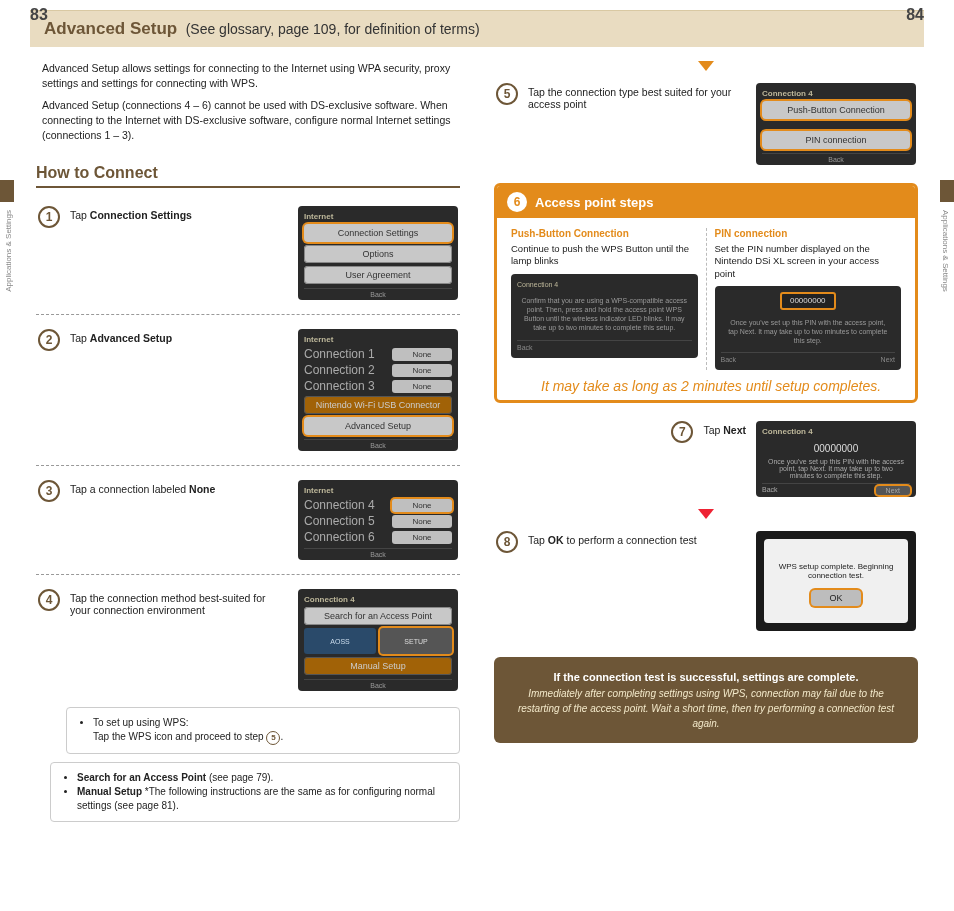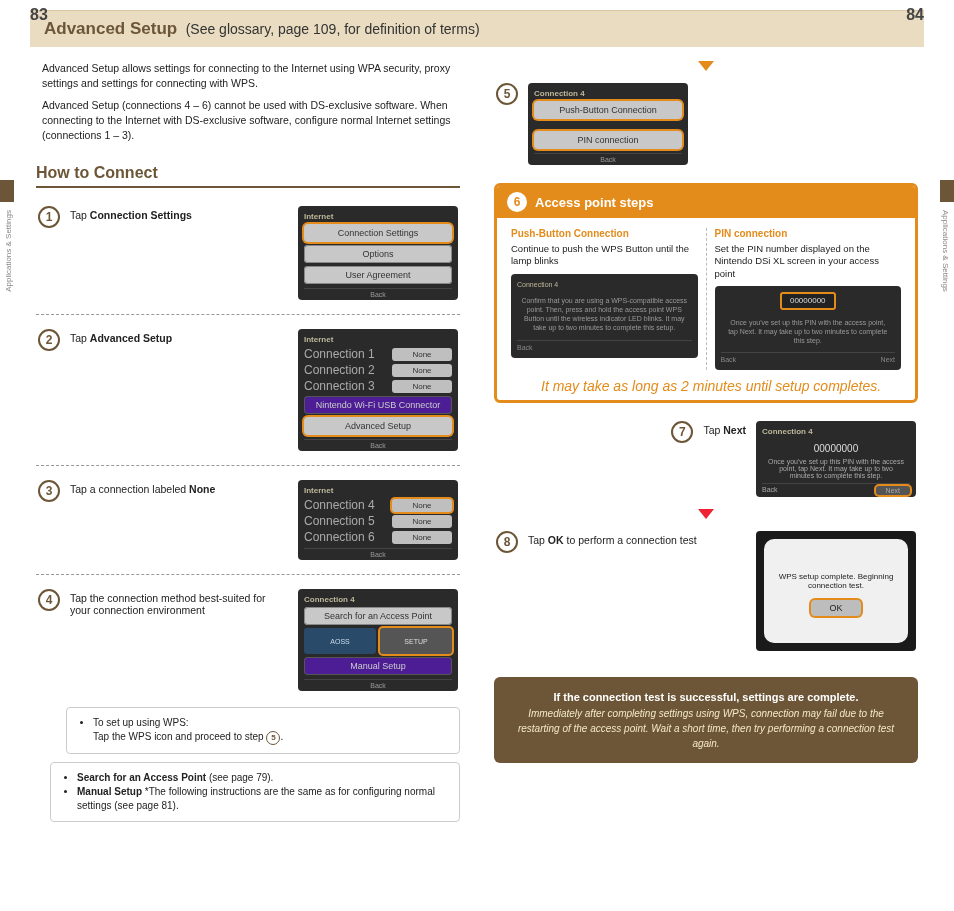--- a/index.html
+++ b/index.html
@@ -18,21 +18,21 @@
   .intro { font-size: 10.5px; line-height: 1.4; padding: 4px 6px; color: #222; }
   .intro p + p { margin-top: 8px; }
   .section-head { color: #6d5637; font-size: 16px; font-weight: 800; border-bottom: 2px solid #6d5637; padding: 4px 0; margin: 14px 0 10px 0; }
   .step { display: flex; align-items: flex-start; gap: 10px; padding: 8px 2px; }
   .step-num { width: 22px; height: 22px; border: 2px solid #6d5637; border-radius: 50%; display: flex; align-items: center; justify-content: center; font-weight: 800; color: #6d5637; font-size: 12px; flex-shrink: 0; }
   .step-text { font-size: 10.5px; flex: 1; padding-top: 3px; }
   .step-text b { font-weight: 800; }
   .screenshot { width: 160px; flex-shrink: 0; background: #2a2a2a; border-radius: 4px; padding: 6px 6px 2px 6px; font-size: 8px; color: #aaa; }
   .screenshot .hdr { color: #bdb79a; font-size: 8px; margin-bottom: 3px; font-weight: 600; }
   .screenshot .btn { background: #c8c8c8; color: #333; border-radius: 4px; padding: 4px 6px; margin: 3px 0; font-size: 9px; text-align: center; box-shadow: inset 0 0 0 1px #888; }
-  .screenshot .btn.dark { background: #4c1d95; color: #ccc; box-shadow: inset 0 0 0 1px #555; }
+  .screenshot .btn.dark { background: #a16207; color: #ccc; box-shadow: inset 0 0 0 1px #555; }
   .screenshot .btn.hl { box-shadow: 0 0 0 2px #e38b1b; }
   .screenshot .row { display: flex; gap: 4px; align-items: center; margin: 2px 0; }
   .screenshot .row .lbl { flex: 1; color: #aaa; font-size: 12px; }
   .screenshot .row .val { width: 60px; background: #bfbfbf; color: #333; border-radius: 3px; padding: 2px 4px; font-size: 8px; text-align: center; }
   .screenshot .row.hl .val { box-shadow: 0 0 0 2px #e38b1b; }
   .screenshot .back { text-align: center; color: #999; font-size: 7px; padding: 2px 0 0 0; border-top: 1px solid #444; margin-top: 4px; }
   .divider { border-top: 1px dashed #999; margin: 6px 0; height: 0; }
   .tip-box { border: 1px solid #ccc; border-radius: 4px; padding: 8px 10px; margin: 8px 0 8px 30px; font-size: 10px; line-height: 1.4; }
   .tip-box ul { list-style: disc; padding-left: 16px; }
   .inline-circle { display: inline-flex; width: 14px; height: 14px; border: 1.5px solid #6d5637; border-radius: 50%; align-items: center; justify-content: center; font-size: 8px; font-weight: 800; color: #6d5637; vertical-align: middle; }
@@ -46,21 +46,21 @@
   .orange-box .subhead { color: #e38b1b; font-size: 10px; font-weight: 700; margin-bottom: 4px; }
   .orange-box .desc { font-size: 9.5px; line-height: 1.3; margin-bottom: 6px; }
   .orange-box .foot { color: #e38b1b; font-style: italic; font-size: 14px; padding: 2px 0 6px 30px; margin-left: 14px; }
   .mini-shot { background: #2a2a2a; border-radius: 4px; padding: 6px; font-size: 7px; color: #aaa; text-align: center; line-height: 1.3; height: 84px; display: flex; flex-direction: column; justify-content: space-between; }
   .mini-shot .body-text { flex: 1; display: flex; align-items: center; justify-content: center; padding: 0 4px; color: #999; }
   .mini-shot .pin-hl { display: inline-block; background: #222; border: 2px solid #e38b1b; border-radius: 3px; padding: 2px 8px; color: #ddd; font-size: 8px; }
   .mini-shot .bottom { display: flex; justify-content: space-between; font-size: 7px; color: #888; border-top: 1px solid #444; padding-top: 2px; }
   .brown-box { background: #6d5637; color: #fff; border-radius: 6px; padding: 12px 20px; margin: 18px 0 4px 0; text-align: center; font-size: 10px; line-height: 1.5; }
   .brown-box .head { font-weight: 700; font-size: 11px; }
   .brown-box .body { font-style: italic; color: #f2e8c9; }
-  .white-popup { background: #f0f0f0; border-radius: 10px; padding: 12px 8px 6px 8px; color: #222; font-size: 8px; text-align: center; display: flex; flex-direction: column; gap: 10px; align-items: center; height: 104px; justify-content: center; }
+  .white-popup { background: #f0f0f0; border-radius: 4px; padding: 12px 8px 6px 8px; color: #222; font-size: 8px; text-align: center; display: flex; flex-direction: column; gap: 10px; align-items: center; height: 84px; justify-content: center; }
   .white-popup .ok { background: #bdbdbd; border-radius: 4px; padding: 3px 18px; font-size: 9px; box-shadow: 0 0 0 2px #e38b1b; }
   .screenshot.tall { height: auto; }
   .screenshot .search-row { display: flex; gap: 4px; }
   .screenshot .icon-btn { flex: 1; background: #2a4a6a; border-radius: 3px; height: 26px; display: flex; align-items: center; justify-content: center; color: #cde; font-size: 7px; }
   .screenshot .icon-btn.gray { background: #555; color: #ddd; box-shadow: 0 0 0 2px #e38b1b; }
   .side-tab-left, .side-tab-right { position: absolute; top: 180px; width: 14px; height: 22px; }
   .side-tab-left { left: 0; background: #6d5637; }
   .side-tab-right { right: 0; background: #6d5637; }
   .side-label-left, .side-label-right { position: absolute; top: 210px; writing-mode: vertical-rl; font-size: 8px; color: #888; }
   .side-label-left { left: 4px; transform: rotate(180deg); }
@@ -190,20 +190,21 @@
           <li><b>Manual Setup</b><span>  *The following instructions are the same as for configuring normal settings (see page 81).</span></li>
         </ul>
       </div>
     </div>
 
     <div class="col">
       <div class="arrow-down"></div>
 
       <div class="step">
         <div class="step-num">5</div>
+        <div class="step-text">Tap the connection type best suited for your access point</div>
         <div class="screenshot">
           <div class="hdr">Connection 4</div>
           <div class="btn hl">Push-Button Connection</div>
           <div style="height:6px"></div>
           <div class="btn hl">PIN connection</div>
           <div class="back">Back</div>
         </div>
       </div>
 
       <div class="orange-box">

